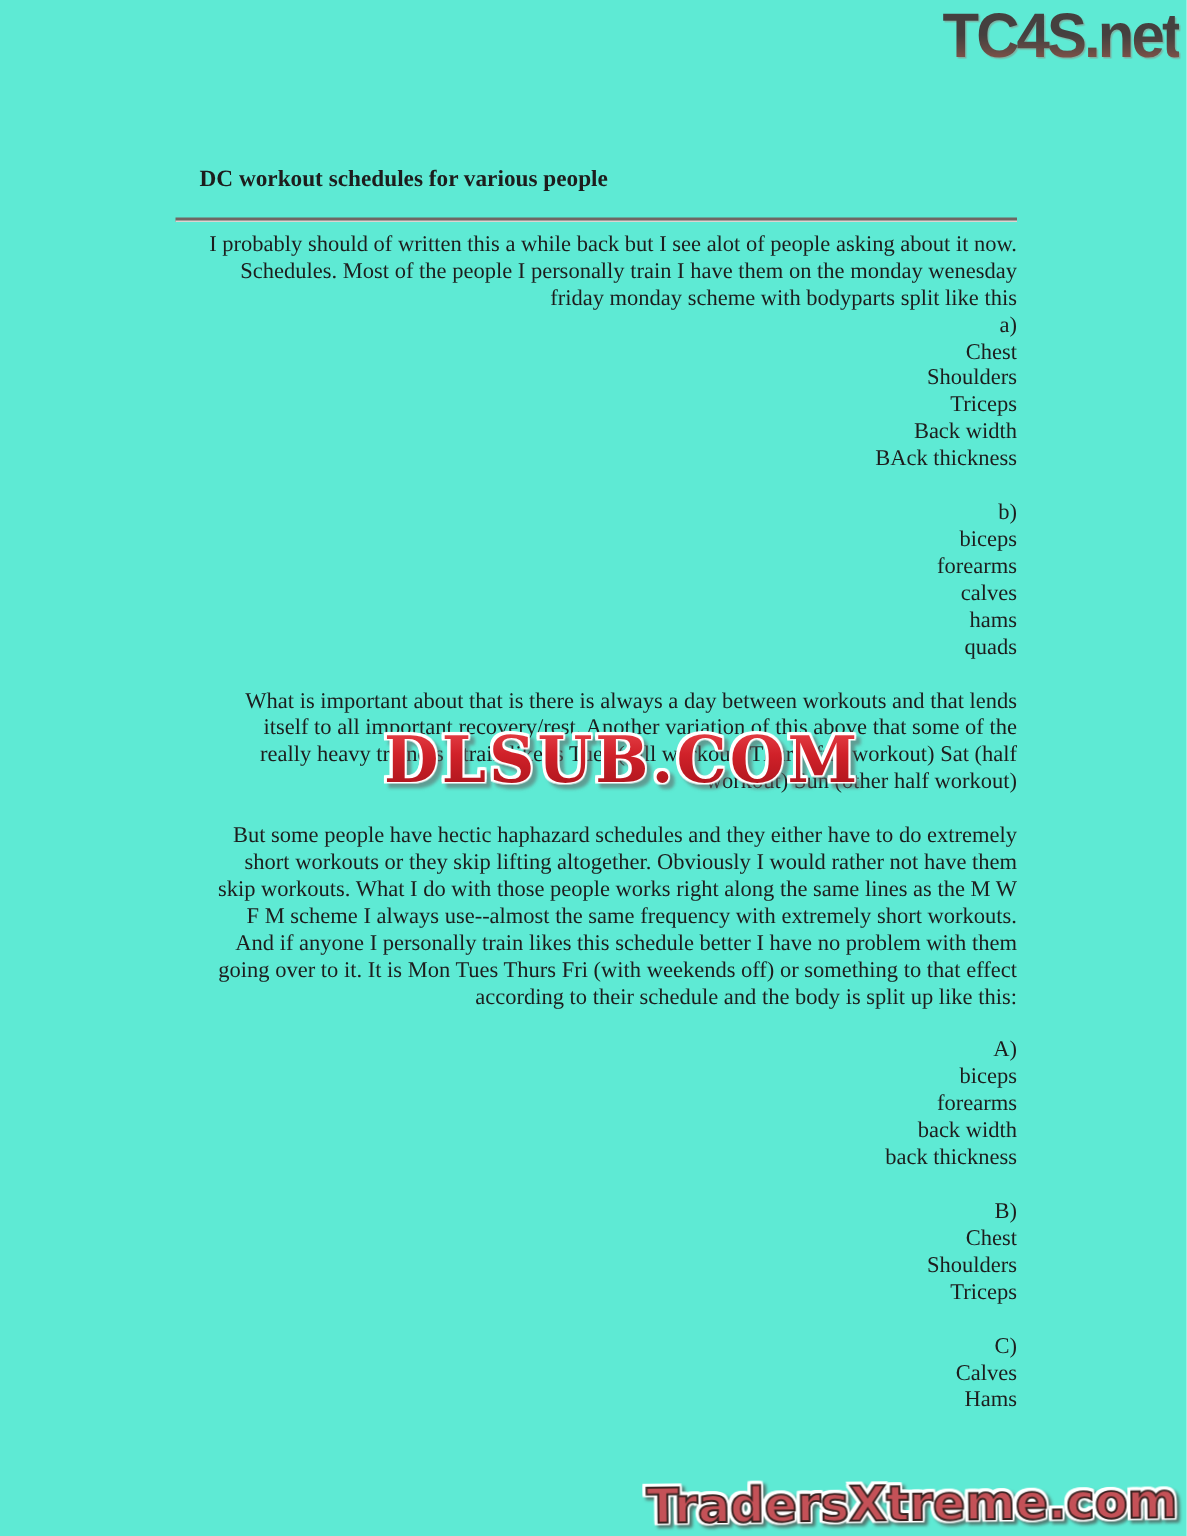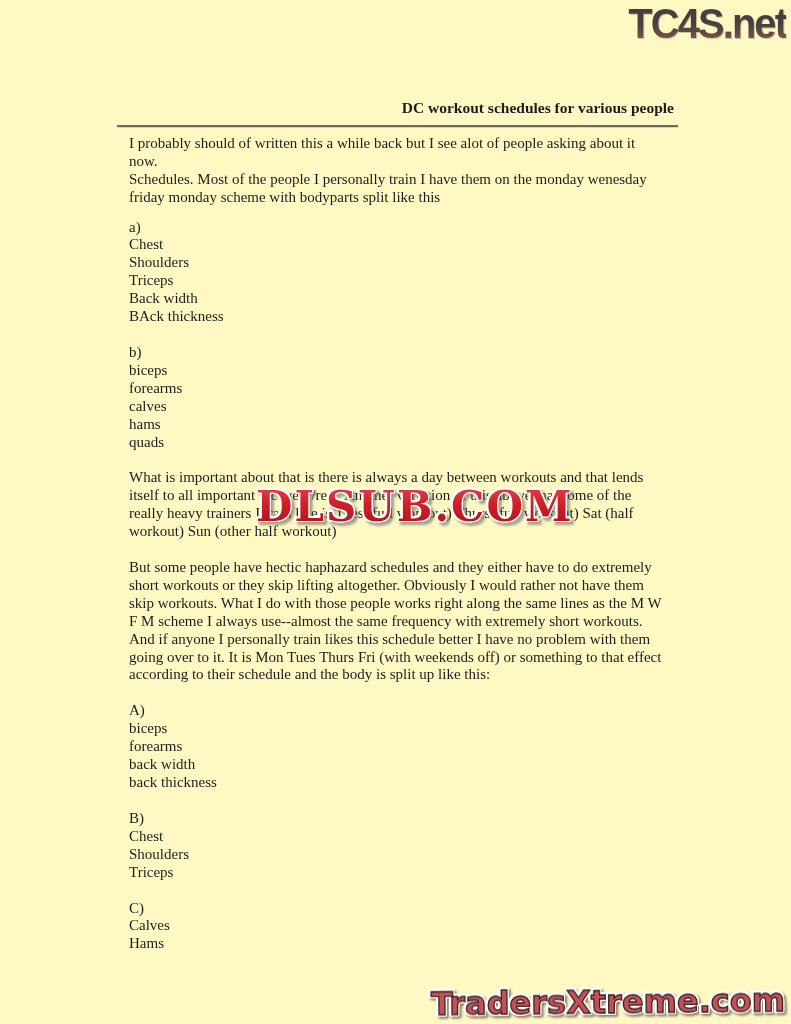--- a/index.html
+++ b/index.html
@@ -2,21 +2,21 @@
 <html><head>
 <meta charset="utf-8">
 <style>
   html, body { margin: 0; padding: 0; }
   body { background: #ffffff; }
 
   .page {
     position: relative;
     width: 791px;
     height: 1024px;
-    background: #fef9c3;
+    background: #5eead4;
     overflow: hidden;
     font-family: "Liberation Serif", serif;
   }
 
   
   .logo-top {
     position: absolute;
     top: 1px;
     right: 5px;
     font-family: "Liberation Sans", sans-serif;
@@ -39,32 +39,32 @@
     left: 117px;
     top: 95px;
     width: 561px;
     color: #1d1d1d;
     font-size: 15px;
     line-height: 17.9px;
   }
   .doc-title {
     font-weight: 700;
     font-size: 15.5px;
-    margin: 4px;
-    text-align: right;
+    margin: 16px;
   }
   .rule {
     height: 2px;
     background: #6f6763;
     border-bottom: 1px solid #dad4d1;
     margin-top: 8px;
   }
   .block {
     white-space: pre-line;
-    margin: 12px;
+    margin: 0;
+    text-align: right;
   }
   .block.first { margin-top: 7px; }
   .block.gap { margin-top: 18px; }
 
   
   .dlsub {
     position: absolute;
     left: 256px;
     top: 483px;
     font-family: "DejaVu Serif", serif;

